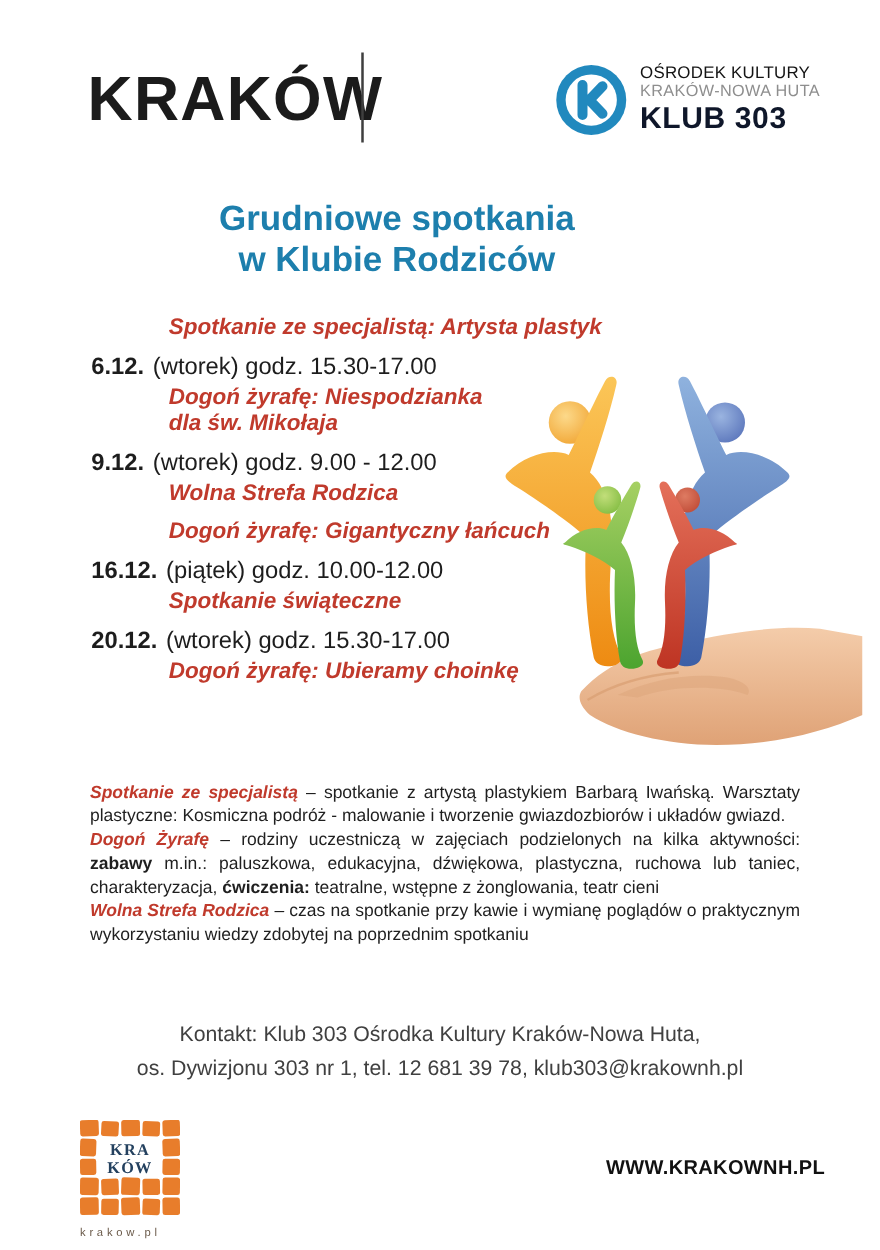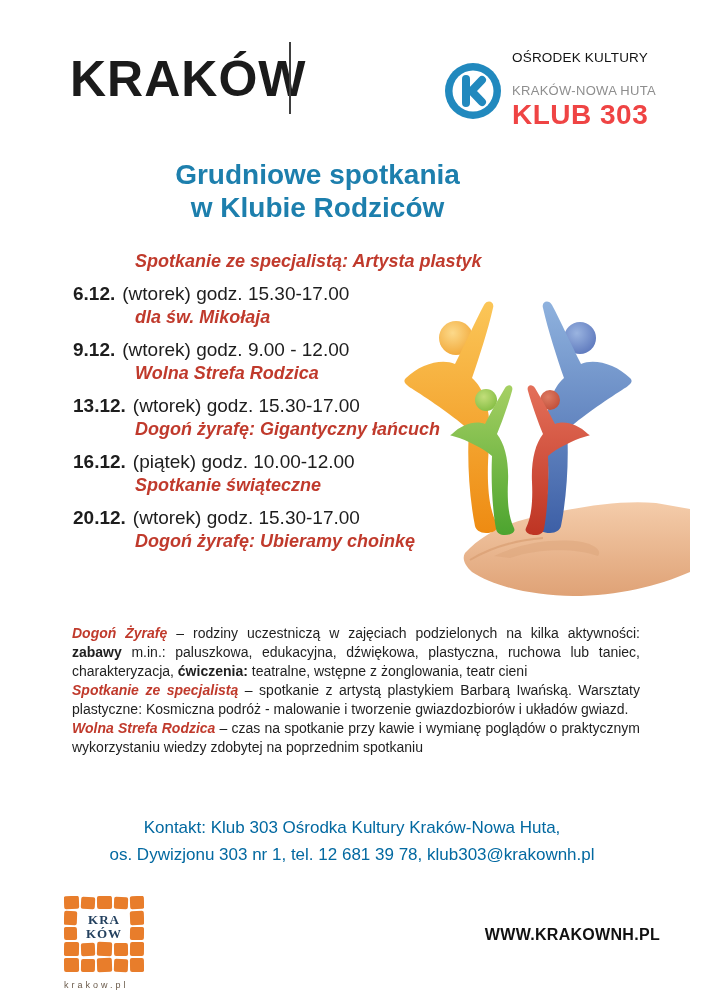--- a/index.html
+++ b/index.html
@@ -5,22 +5,22 @@
   html,body { margin:0; padding:0; background:#fff; }
   .page { position:relative; width:704px; height:1000px; background:#ffffff;
           font-family:"Liberation Sans", sans-serif; overflow:hidden; }
 
   
   .wordmark { position:absolute; left:70px; top:50px; font-size:50px; font-weight:700;
               letter-spacing:1px; color:#1b1b1b; }
   .h-divider { position:absolute; left:289px; top:42px; width:2px; height:72px; background:#3f3f3f; }
   .org-logo { position:absolute; left:444px; top:50px; display:flex; align-items:center; gap:10px; }
   .org1 { font-size:13.5px; font-weight:400; color:#131313; letter-spacing:.2px; }
-  .org2 { font-size:13px; color:#8e8e8e; letter-spacing:.3px; margin-top:18px; }
-  .org3 { font-size:28px; font-weight:700; color:#ef4444; letter-spacing:.5px; margin-top:1px; }
+  .org2 { font-size:13px; color:#8e8e8e; letter-spacing:.3px; margin-top:0; }
+  .org3 { font-size:24px; font-weight:700; color:#0f172a; letter-spacing:.5px; margin-top:1px; }
 
   
   .title { position:absolute; left:0; top:158px; width:635px; margin:0; text-align:center;
            font-size:28px; font-weight:700; color:#1d7fad; line-height:1.18; }
 
   
   .events { position:absolute; left:73px; top:250px; width:440px; list-style:none;
             margin:0; padding:0; z-index:2; }
   .event { margin-bottom:9px; }
   .event-line1 { font-size:19px; color:#1d1d1d; line-height:25px; white-space:nowrap; }
@@ -33,21 +33,21 @@
 
   
   .info { position:absolute; left:72px; top:624px; width:568px; font-size:14px;
           line-height:19px; color:#1f1f1f; text-align:justify; }
   .info p { margin:0; }
   .info .term { color:#c03a2c; font-weight:700; font-style:italic; }
   .info .b { font-weight:700; }
 
   
   .contact { position:absolute; left:0; top:814px; width:704px; text-align:center;
-             font-size:17px; line-height:27px; color:#0369a1; }
+             font-size:17px; line-height:27px; color:#404040; }
 
   
   .mosaic { position:absolute; left:64px; top:896px; width:80px; text-align:left; }
   .mosaic-url { font-size:9px; letter-spacing:3px; color:#6a5a4a; margin-top:2px; }
   .website { position:absolute; right:44px; top:926px; font-size:16px; font-weight:700;
              color:#111; letter-spacing:.3px;text-align:center; }
 </style>
 </head>
 <body>
 
@@ -154,32 +154,32 @@
   <ul class="events">
     <li class="event">
       <div class="event-desc">
         <div>Spotkanie ze specjalistą: Artysta plastyk</div>
         <div></div>
       </div>
     </li>
     <li class="event">
       <div class="event-line1"><span class="event-date">6.12.</span><span>(wtorek) godz. 15.30-17.00</span></div>
       <div class="event-desc">
+        <div>Dogoń żyrafę: Niespodzianka</div>
         <div>dla św. Mikołaja</div>
       </div>
     </li>
     <li class="event">
       <div class="event-line1"><span class="event-date">9.12.</span><span>(wtorek) godz. 9.00 - 12.00</span></div>
       <div class="event-desc">
         <div>Wolna Strefa Rodzica</div>
         <div></div>
       </div>
     </li>
     <li class="event">
-      <div class="event-line1"><span class="event-date">13.12.</span><span>(wtorek) godz. 15.30-17.00</span></div>
       <div class="event-desc">
         <div>Dogoń żyrafę: Gigantyczny łańcuch</div>
         <div></div>
       </div>
     </li>
     <li class="event">
       <div class="event-line1"><span class="event-date">16.12.</span><span>(piątek) godz. 10.00-12.00</span></div>
       <div class="event-desc">
         <div>Spotkanie świąteczne</div>
         <div></div>
@@ -188,22 +188,22 @@
     <li class="event">
       <div class="event-line1"><span class="event-date">20.12.</span><span>(wtorek) godz. 15.30-17.00</span></div>
       <div class="event-desc">
         <div>Dogoń żyrafę: Ubieramy choinkę</div>
         <div></div>
       </div>
     </li>
   </ul>
 
   <section class="info">
+    <p><span class="term">Spotkanie ze specjalistą</span><span> – spotkanie z artystą plastykiem Barbarą Iwańską. Warsztaty plastyczne: Kosmiczna podróż - malowanie i tworzenie gwiazdozbiorów i układów gwiazd.</span></p>
     <p><span class="term">Dogoń Żyrafę</span><span> – rodziny uczestniczą w zajęciach podzielonych na kilka aktywności: </span><span class="b">zabawy</span><span> m.in.: paluszkowa, edukacyjna, dźwiękowa, plastyczna, ruchowa lub taniec, charakteryzacja, </span><span class="b">ćwiczenia:</span><span> teatralne, wstępne z żonglowania, teatr cieni</span></p>
-    <p><span class="term">Spotkanie ze specjalistą</span><span> – spotkanie z artystą plastykiem Barbarą Iwańską. Warsztaty plastyczne: Kosmiczna podróż - malowanie i tworzenie gwiazdozbiorów i układów gwiazd.</span></p>
     <p><span class="term">Wolna Strefa Rodzica</span><span> – czas na spotkanie przy kawie i wymianę poglądów o praktycznym wykorzystaniu wiedzy zdobytej na poprzednim spotkaniu</span></p>
   </section>
 
   <div class="contact">
     <div>Kontakt: Klub 303 Ośrodka Kultury Kraków-Nowa Huta,</div>
     <div>os. Dywizjonu 303 nr 1, tel. 12 681 39 78, klub303@krakownh.pl</div>
   </div>
 
   <div class="mosaic">
     <svg width="80" height="78" viewBox="0 0 80 78">

